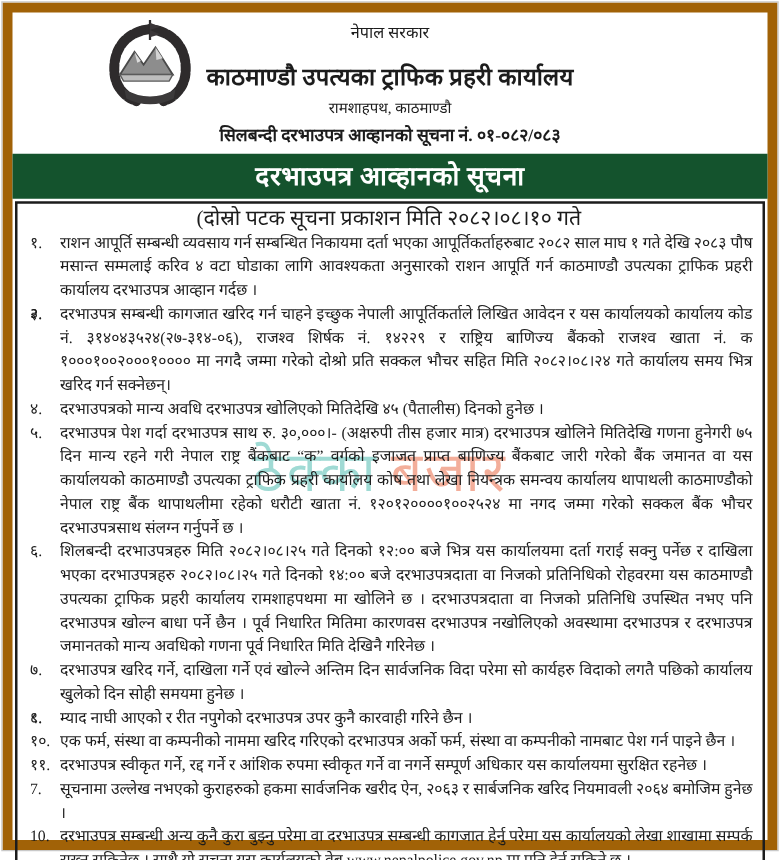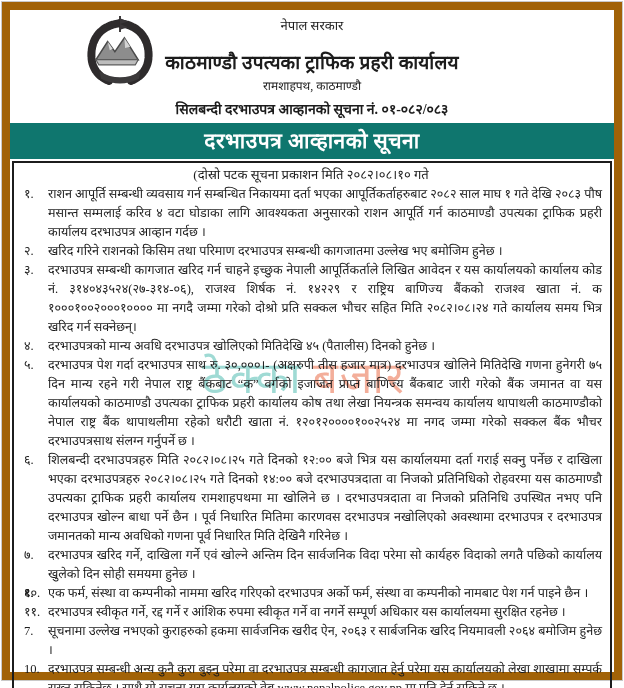--- a/index.html
+++ b/index.html
@@ -26,39 +26,39 @@
   }
   .emblem{
     position:absolute;left:72px;top:6px;width:76px;height:70px;
   }
   .gov-line{font-size:13px;line-height:17px;}
   .office-line{font-size:19px;font-weight:bold;line-height:26px;margin-top:16px;letter-spacing:.2px;}
   .addr-line{font-size:12px;line-height:17px;margin-top:2px;}
   .ref-line{font-size:14px;font-weight:bold;line-height:19px;margin-top:5px;}
   
   .banner{
-    background:#0f766e;color:#ffffff;
+    background:#14532d;color:#ffffff;
     text-align:center;
     font-size:21px;font-weight:bold;
     padding:3px 0 5px 0;
     letter-spacing:.5px;
   }
   
   .content{
     flex:1;
     margin:2px;
     border:2px solid #1c1c1c;
     padding:3px 8px 6px 6px;
     position:relative;
     box-sizing:border-box;
     background:transparent;
   }
   .pub-line{
     text-align:center;
-    font-size:13px;line-height:18px;
+    font-size:17px;line-height:18px;
     margin-bottom:1px;
     position:relative;z-index:1;
   }
   ol.items{
     list-style:none;margin:0;padding:0;
     position:relative;z-index:1;
   }
   ol.items li{
     position:relative;
     padding-left:28px;
@@ -119,21 +119,20 @@
   <div class="content">
     <div class="pub-line">(दोस्रो पटक सूचना प्रकाशन मिति २०८२।०८।१० गते</div>
 
     <ol class="items">
         <li class="item">
         <span class="num">१.</span>
         <span class="txt">राशन आपूर्ति सम्बन्धी व्यवसाय गर्न सम्बन्धित निकायमा दर्ता भएका आपूर्तिकर्ताहरुबाट २०८२ साल माघ १ गते देखि २०८३ पौष मसान्त सम्मलाई करिव ४ वटा घोडाका लागि आवश्यकता अनुसारको राशन आपूर्ति गर्न काठमाण्डौ उपत्यका ट्राफिक प्रहरी कार्यालय दरभाउपत्र आव्हान गर्दछ ।</span>
       </li>
         <li class="item">
         <span class="num">२.</span>
-        <span class="txt">खरिद गरिने राशनको किसिम तथा परिमाण दरभाउपत्र सम्बन्धी कागजातमा उल्लेख भए बमोजिम हुनेछ ।</span>
       </li>
         <li class="item">
         <span class="num">३.</span>
         <span class="txt">दरभाउपत्र सम्बन्धी कागजात खरिद गर्न चाहने इच्छुक नेपाली आपूर्तिकर्ताले लिखित आवेदन र यस कार्यालयको कार्यालय कोड नं. ३१४०४३५२४(२७-३१४-०६), राजश्व शिर्षक नं. १४२२९ र राष्ट्रिय बाणिज्य बैंकको राजश्व खाता नं. क १०००१००२०००१०००० मा नगदै जम्मा गरेको दोश्रो प्रति सक्कल भौचर सहित मिति २०८२।०८।२४ गते कार्यालय समय भित्र खरिद गर्न सक्नेछन्।</span>
       </li>
         <li class="item">
         <span class="num">४.</span>
         <span class="txt">दरभाउपत्रको मान्य अवधि दरभाउपत्र खोलिएको मितिदेखि ४५ (पैतालीस) दिनको हुनेछ ।</span>
       </li>
         <li class="item">
@@ -146,20 +145,21 @@
       </li>
         <li class="item">
         <span class="num">७.</span>
         <span class="txt">दरभाउपत्र खरिद गर्ने, दाखिला गर्ने एवं खोल्ने अन्तिम दिन सार्वजनिक विदा परेमा सो कार्यहरु विदाको लगतै पछिको कार्यालय खुलेको दिन सोही समयमा हुनेछ ।</span>
       </li>
         <li class="item">
         <span class="num">८.</span>
       </li>
         <li class="item">
         <span class="num">९.</span>
+        <span class="txt">म्याद नाघी आएको र रीत नपुगेको दरभाउपत्र उपर कुनै कारवाही गरिने छैन ।</span>
       </li>
         <li class="item">
         <span class="num">१०.</span>
         <span class="txt">एक फर्म, संस्था वा कम्पनीको नाममा खरिद गरिएको दरभाउपत्र अर्को फर्म, संस्था वा कम्पनीको नामबाट पेश गर्न पाइने छैन ।</span>
       </li>
         <li class="item">
         <span class="num">११.</span>
         <span class="txt">दरभाउपत्र स्वीकृत गर्ने, रद्द गर्ने र आंशिक रुपमा स्वीकृत गर्ने वा नगर्ने सम्पूर्ण अधिकार यस कार्यालयमा सुरक्षित रहनेछ ।</span>
       </li>
         <li class="item">

